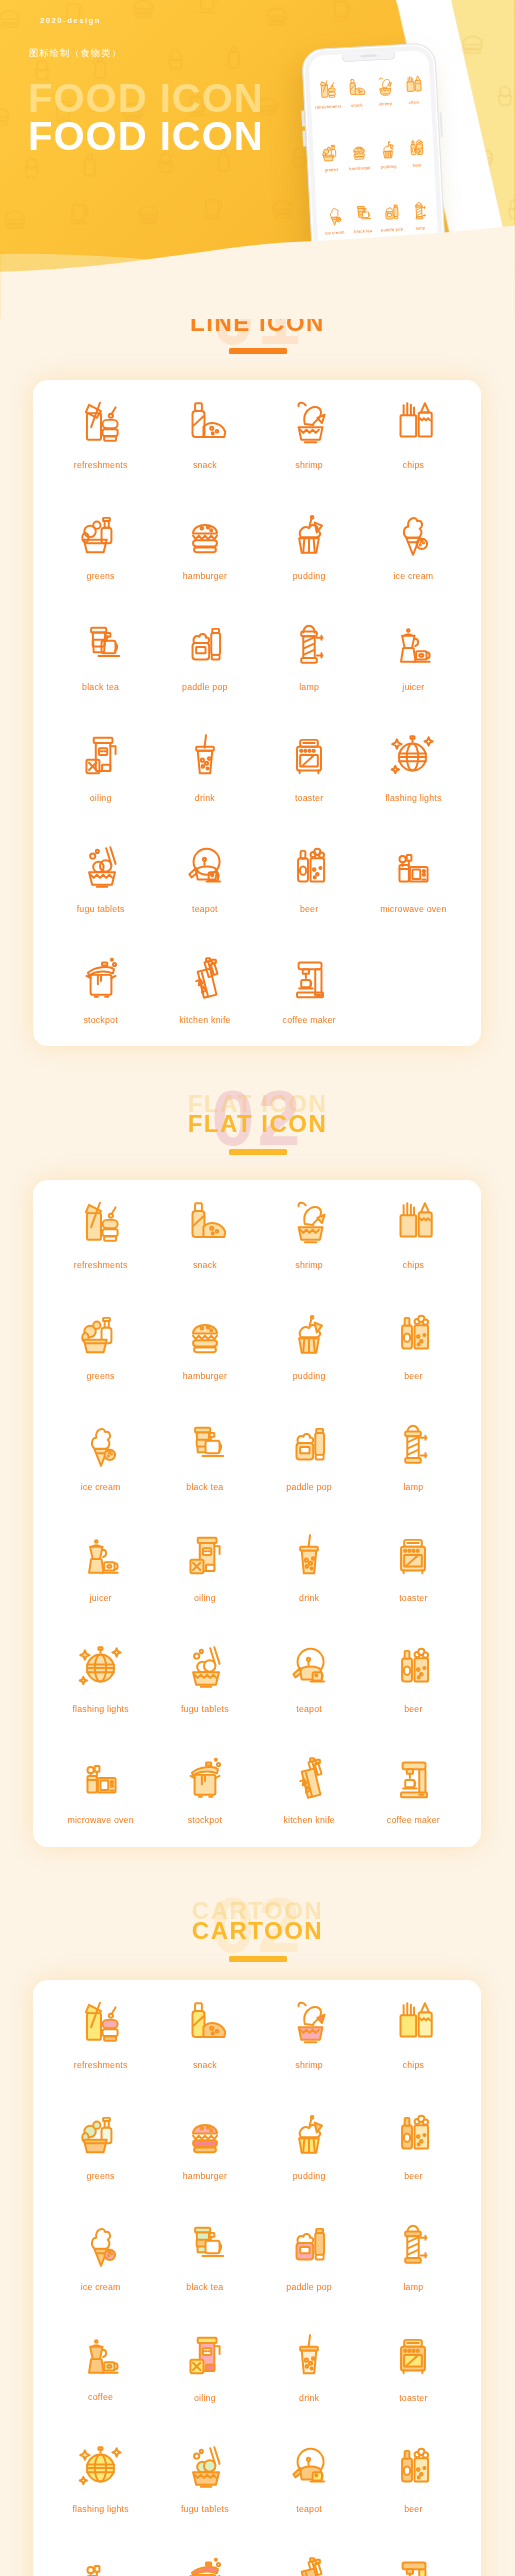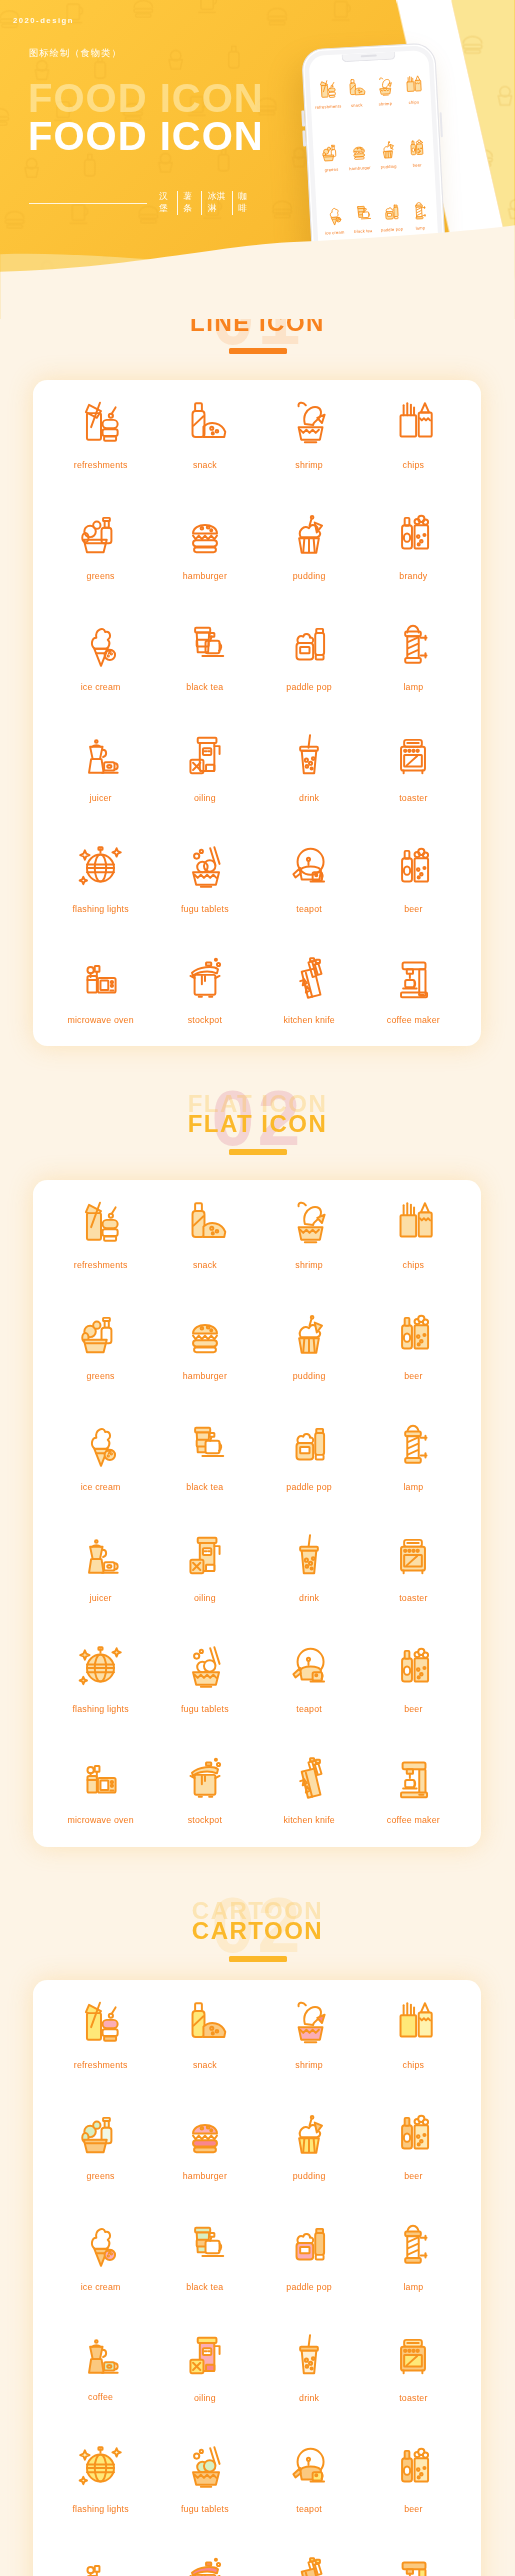--- a/index.html
+++ b/index.html
@@ -5,21 +5,21 @@
   * { margin:0; padding:0; box-sizing:border-box; }
   html,body { width:515px; }
   body {
     height:2733px; position:relative; background:#FDF4E6;
     font-family:"Liberation Sans", sans-serif; overflow:hidden;
   }
   
   .hero { position:absolute; left:0; top:0; width:515px; height:319px;
     background:linear-gradient(135deg,#FFCA40 0%,#F9B92F 70%,#F7B42C 100%); overflow:hidden; }
   .hero svg.bgdeco { position:absolute; left:0; top:0; }
-  .hero-eyebrow { position:absolute; left:13px; top:15.5px; color:#FFFFFF; opacity:.92;
+  .hero-eyebrow { position:absolute; left:40px; top:15.5px; color:#FFFFFF; opacity:.92;
     font-size:7.7px; letter-spacing:1.5px; font-weight:600; }
   .hero-subtitle { position:absolute; left:29px; top:47px; color:#FFFFFF; font-size:9.3px; letter-spacing:1px; }
   .hero-echo { position:absolute; left:28px; top:76px; font-size:40px; font-weight:700;
     letter-spacing:1px; color:#FFF2C2; opacity:.55; white-space:nowrap; }
   .hero-title { position:absolute; left:28px; top:114px; font-size:40px; font-weight:700;
     letter-spacing:1px; color:#FFFFFF; white-space:nowrap; }
   .hero-tagline { position:absolute; left:29px; top:191px; width:227px; display:flex; align-items:center; }
   .tag-rule { flex:0 0 118px; height:1px; background:rgba(255,255,255,.85); margin-right:6.2px; }
   .tag-items { display:flex; align-items:center; }
   .tag-items span { color:#FFFFFF; font-size:8.8px; padding:0 5.7px; position:relative; }
@@ -100,29 +100,20 @@
         <use href="#patg" x="900" y="260"></use>
         <use href="#patg" x="920" y="480"></use>
     </g>
     <polygon points="770,0 877,0 1018,620 911,620" fill="#FFFFFF"></polygon>
   </svg>
 
   <div class="hero-eyebrow">2020-design</div>
   <div class="hero-subtitle">图标绘制（食物类）</div>
   <div class="hero-echo">FOOD ICON</div>
   <div class="hero-title">FOOD ICON</div>
-  <div class="hero-tagline">
-    <div class="tag-rule"></div>
-    <div class="tag-items">
-        <span>汉堡</span>
-        <span>薯条</span>
-        <span>冰淇淋</span>
-        <span>咖啡</span>
-      </div>
-  </div>
 
   <div class="phone">
     <div class="phone-body"></div>
     <div class="phone-btn pb1"></div>
     <div class="phone-btn pb2"></div>
     <div class="phone-btn pb3"></div>
     <div class="phone-screen">
       <div class="phone-notch">
         <div class="phone-speaker"></div>
       </div>
@@ -440,201 +431,185 @@
           <line x1="59" y1="60" x2="61" y2="84" fill="none" stroke="#F5791D" stroke-width="3.8" stroke-linecap="round" stroke-linejoin="round"></line>
           <path d="M34,56 C28,44 40,32 50,39 C54,28 68,33 67,44 C75,47 71,56 65,56 Z" fill="none" stroke="#F5791D" stroke-width="3.8" stroke-linecap="round" stroke-linejoin="round"></path>
           <path d="M61,28 L75,34 L65,47 Z" fill="none" stroke="#F5791D" stroke-width="3.8" stroke-linecap="round" stroke-linejoin="round"></path>
           <line x1="51" y1="34" x2="55" y2="20" fill="none" stroke="#F5791D" stroke-width="3.8" stroke-linecap="round" stroke-linejoin="round"></line>
           <circle cx="56" cy="18" r="2.5" fill="none" stroke="#F5791D" stroke-width="3.8" stroke-linecap="round" stroke-linejoin="round"></circle>
         </svg>
         <div class="lbl" style="color: rgb(245, 121, 29);">pudding</div>
       </div>
       <div class="cell">
         <svg viewBox="0 0 100 100" width="52" height="52">
+          <path d="M37,57 L63,57 L50,90 Z" fill="none" stroke="#F5791D" stroke-width="3.8" stroke-linecap="round" stroke-linejoin="round"></path>
+          <line x1="41" y1="66" x2="59" y2="66" fill="none" stroke="#F5791D" stroke-width="3.8" stroke-linecap="round" stroke-linejoin="round"></line>
+          <path d="M38,57 C29,51 32,36 41,36 C38,21 55,13 58,25 C67,22 71,34 63,40 C70,46 64,57 59,57 Z" fill="none" stroke="#F5791D" stroke-width="3.8" stroke-linecap="round" stroke-linejoin="round"></path>
+          <circle cx="67" cy="69" r="10" fill="none" stroke="#F5791D" stroke-width="3.8" stroke-linecap="round" stroke-linejoin="round"></circle>
+          <path d="M61,61 L70,60 L65,66" fill="none" stroke="#F5791D" stroke-width="3.8" stroke-linecap="round" stroke-linejoin="round"></path>
+          <circle cx="64" cy="71" r="1.2" fill="none" stroke="#F5791D" stroke-width="3.8" stroke-linecap="round" stroke-linejoin="round"></circle>
+          <circle cx="70" cy="67" r="1.2" fill="none" stroke="#F5791D" stroke-width="3.8" stroke-linecap="round" stroke-linejoin="round"></circle>
+        </svg>
+        <div class="lbl" style="color: rgb(245, 121, 29);">ice cream</div>
+      </div>
+      <div class="cell">
+        <svg viewBox="0 0 100 100" width="52" height="52">
+          <rect x="31" y="17" width="29" height="9" rx="2" fill="none" stroke="#F5791D" stroke-width="3.8" stroke-linecap="round" stroke-linejoin="round"></rect>
+          <path d="M34,26 L58,26 L56,64 L36,64 Z" fill="none" stroke="#F5791D" stroke-width="3.8" stroke-linecap="round" stroke-linejoin="round"></path>
+          <rect x="34" y="40" width="23" height="13" rx="2" fill="none" stroke="#F5791D" stroke-width="3.8" stroke-linecap="round" stroke-linejoin="round"></rect>
+          <rect x="51" y="42" width="27" height="24" rx="4" fill="none" stroke="#F5791D" stroke-width="3.8" stroke-linecap="round" stroke-linejoin="round"></rect>
+          <path d="M78,47 A7,8 0 0 1 77,61" fill="none" stroke="#F5791D" stroke-width="3.8" stroke-linecap="round" stroke-linejoin="round"></path>
+          <line x1="60" y1="42" x2="63" y2="33" fill="none" stroke="#F5791D" stroke-width="3.8" stroke-linecap="round" stroke-linejoin="round"></line>
+          <rect x="59" y="27" width="9" height="7" rx="1" fill="none" stroke="#F5791D" stroke-width="3.8" stroke-linecap="round" stroke-linejoin="round"></rect>
+          <line x1="45" y1="71" x2="85" y2="71" fill="none" stroke="#F5791D" stroke-width="3.8" stroke-linecap="round" stroke-linejoin="round"></line>
+        </svg>
+        <div class="lbl" style="color: rgb(245, 121, 29);">black tea</div>
+      </div>
+      <div class="cell">
+        <svg viewBox="0 0 100 100" width="52" height="52">
+          <path d="M29,46 C25,36 33,30 39,34 C41,26 52,28 52,36 C58,34 60,42 56,46 Z" fill="none" stroke="#F5791D" stroke-width="3.8" stroke-linecap="round" stroke-linejoin="round"></path>
+          <rect x="26" y="46" width="32" height="32" rx="6" fill="none" stroke="#F5791D" stroke-width="3.8" stroke-linecap="round" stroke-linejoin="round"></rect>
+          <rect x="33" y="54" width="18" height="12" rx="1" fill="none" stroke="#F5791D" stroke-width="3.8" stroke-linecap="round" stroke-linejoin="round"></rect>
+          <rect x="62" y="27" width="17" height="42" rx="4" fill="none" stroke="#F5791D" stroke-width="3.8" stroke-linecap="round" stroke-linejoin="round"></rect>
+          <rect x="64" y="19" width="13" height="8" rx="1" fill="none" stroke="#F5791D" stroke-width="3.8" stroke-linecap="round" stroke-linejoin="round"></rect>
+          <rect x="63" y="69" width="15" height="9" rx="2" fill="none" stroke="#F5791D" stroke-width="3.8" stroke-linecap="round" stroke-linejoin="round"></rect>
+        </svg>
+        <div class="lbl" style="color: rgb(245, 121, 29);">paddle pop</div>
+      </div>
+      <div class="cell">
+        <svg viewBox="0 0 100 100" width="52" height="52">
+          <path d="M39,26 A11,13 0 0 1 61,26" fill="none" stroke="#F5791D" stroke-width="3.8" stroke-linecap="round" stroke-linejoin="round"></path>
+          <rect x="35" y="24" width="30" height="9" rx="3" fill="none" stroke="#F5791D" stroke-width="3.8" stroke-linecap="round" stroke-linejoin="round"></rect>
+          <rect x="39" y="33" width="22" height="42" rx="0" fill="none" stroke="#F5791D" stroke-width="3.8" stroke-linecap="round" stroke-linejoin="round"></rect>
+          <line x1="41" y1="44" x2="59" y2="36" fill="none" stroke="#F5791D" stroke-width="3.8" stroke-linecap="round" stroke-linejoin="round"></line>
+          <line x1="41" y1="56" x2="59" y2="48" fill="none" stroke="#F5791D" stroke-width="3.8" stroke-linecap="round" stroke-linejoin="round"></line>
+          <line x1="41" y1="68" x2="59" y2="60" fill="none" stroke="#F5791D" stroke-width="3.8" stroke-linecap="round" stroke-linejoin="round"></line>
+          <rect x="35" y="75" width="30" height="9" rx="3" fill="none" stroke="#F5791D" stroke-width="3.8" stroke-linecap="round" stroke-linejoin="round"></rect>
+          <line x1="65" y1="36" x2="76" y2="36" fill="none" stroke="#F5791D" stroke-width="3.8" stroke-linecap="round" stroke-linejoin="round"></line>
+          <line x1="74" y1="32" x2="74" y2="40" fill="none" stroke="#F5791D" stroke-width="3.8" stroke-linecap="round" stroke-linejoin="round"></line>
+          <line x1="65" y1="70" x2="76" y2="70" fill="none" stroke="#F5791D" stroke-width="3.8" stroke-linecap="round" stroke-linejoin="round"></line>
+          <line x1="74" y1="66" x2="74" y2="74" fill="none" stroke="#F5791D" stroke-width="3.8" stroke-linecap="round" stroke-linejoin="round"></line>
+        </svg>
+        <div class="lbl" style="color: rgb(245, 121, 29);">lamp</div>
+      </div>
+      <div class="cell">
+        <svg viewBox="0 0 100 100" width="52" height="52">
+          <path d="M29,32 L53,32 L48,56 L34,56 Z" fill="none" stroke="#F5791D" stroke-width="3.8" stroke-linecap="round" stroke-linejoin="round"></path>
+          <path d="M31,56 L51,56 L55,82 L27,82 Z" fill="none" stroke="#F5791D" stroke-width="3.8" stroke-linecap="round" stroke-linejoin="round"></path>
+          <path d="M33,32 A10,7 0 0 1 49,32" fill="none" stroke="#F5791D" stroke-width="3.8" stroke-linecap="round" stroke-linejoin="round"></path>
+          <circle cx="41" cy="22" r="2.5" fill="none" stroke="#F5791D" stroke-width="3.8" stroke-linecap="round" stroke-linejoin="round"></circle>
+          <path d="M53,38 C62,38 62,50 54,52" fill="none" stroke="#F5791D" stroke-width="3.8" stroke-linecap="round" stroke-linejoin="round"></path>
+          <rect x="56" y="62" width="20" height="16" rx="3" fill="none" stroke="#F5791D" stroke-width="3.8" stroke-linecap="round" stroke-linejoin="round"></rect>
+          <path d="M76,64 A6,6 0 0 1 76,76" fill="none" stroke="#F5791D" stroke-width="3.8" stroke-linecap="round" stroke-linejoin="round"></path>
+          <ellipse cx="66" cy="70" rx="4" ry="2.5" fill="none" stroke="#F5791D" stroke-width="3.8" stroke-linecap="round" stroke-linejoin="round"></ellipse>
+          <line x1="52" y1="82" x2="82" y2="82" fill="none" stroke="#F5791D" stroke-width="3.8" stroke-linecap="round" stroke-linejoin="round"></line>
+        </svg>
+        <div class="lbl" style="color: rgb(245, 121, 29);">juicer</div>
+      </div>
+      <div class="cell">
+        <svg viewBox="0 0 100 100" width="52" height="52">
+          <rect x="36" y="15" width="36" height="10" rx="2" fill="none" stroke="#F5791D" stroke-width="3.8" stroke-linecap="round" stroke-linejoin="round"></rect>
+          <rect x="40" y="25" width="28" height="54" rx="3" fill="none" stroke="#F5791D" stroke-width="3.8" stroke-linecap="round" stroke-linejoin="round"></rect>
+          <rect x="46" y="35" width="16" height="13" rx="2" fill="none" stroke="#F5791D" stroke-width="3.8" stroke-linecap="round" stroke-linejoin="round"></rect>
+          <line x1="49" y1="41" x2="53" y2="41" fill="none" stroke="#F5791D" stroke-width="3.8" stroke-linecap="round" stroke-linejoin="round"></line>
+          <line x1="56" y1="41" x2="59" y2="41" fill="none" stroke="#F5791D" stroke-width="3.8" stroke-linecap="round" stroke-linejoin="round"></line>
+          <path d="M68,31 L78,31 L78,46" fill="none" stroke="#F5791D" stroke-width="3.8" stroke-linecap="round" stroke-linejoin="round"></path>
+          <rect x="22" y="57" width="25" height="26" rx="3" fill="none" stroke="#F5791D" stroke-width="3.8" stroke-linecap="round" stroke-linejoin="round"></rect>
+          <line x1="27" y1="63" x2="41" y2="77" fill="none" stroke="#F5791D" stroke-width="3.8" stroke-linecap="round" stroke-linejoin="round"></line>
+          <line x1="41" y1="63" x2="27" y2="77" fill="none" stroke="#F5791D" stroke-width="3.8" stroke-linecap="round" stroke-linejoin="round"></line>
+          <rect x="52" y="67" width="16" height="12" rx="1" fill="none" stroke="#F5791D" stroke-width="3.8" stroke-linecap="round" stroke-linejoin="round"></rect>
+        </svg>
+        <div class="lbl" style="color: rgb(245, 121, 29);">oiling</div>
+      </div>
+      <div class="cell">
+        <svg viewBox="0 0 100 100" width="52" height="52">
+          <line x1="52" y1="10" x2="49" y2="34" fill="none" stroke="#F5791D" stroke-width="3.8" stroke-linecap="round" stroke-linejoin="round"></line>
+          <rect x="33" y="32" width="34" height="8" rx="2" fill="none" stroke="#F5791D" stroke-width="3.8" stroke-linecap="round" stroke-linejoin="round"></rect>
+          <path d="M36,40 L64,40 L60,83 L40,83 Z" fill="none" stroke="#F5791D" stroke-width="3.8" stroke-linecap="round" stroke-linejoin="round"></path>
+          <circle cx="45" cy="58" r="3" fill="none" stroke="#F5791D" stroke-width="3.8" stroke-linecap="round" stroke-linejoin="round"></circle>
+          <circle cx="53" cy="64" r="3" fill="none" stroke="#F5791D" stroke-width="3.8" stroke-linecap="round" stroke-linejoin="round"></circle>
+          <circle cx="58" cy="55" r="2.5" fill="none" stroke="#F5791D" stroke-width="3.8" stroke-linecap="round" stroke-linejoin="round"></circle>
+          <circle cx="46" cy="70" r="2.5" fill="none" stroke="#F5791D" stroke-width="3.8" stroke-linecap="round" stroke-linejoin="round"></circle>
+          <circle cx="55" cy="74" r="2" fill="none" stroke="#F5791D" stroke-width="3.8" stroke-linecap="round" stroke-linejoin="round"></circle>
+        </svg>
+        <div class="lbl" style="color: rgb(245, 121, 29);">drink</div>
+      </div>
+      <div class="cell">
+        <svg viewBox="0 0 100 100" width="52" height="52">
+          <rect x="33" y="19" width="34" height="13" rx="4" fill="none" stroke="#F5791D" stroke-width="3.8" stroke-linecap="round" stroke-linejoin="round"></rect>
+          <line x1="39" y1="25" x2="61" y2="25" fill="none" stroke="#F5791D" stroke-width="3.8" stroke-linecap="round" stroke-linejoin="round"></line>
+          <rect x="27" y="32" width="46" height="46" rx="4" fill="none" stroke="#F5791D" stroke-width="3.8" stroke-linecap="round" stroke-linejoin="round"></rect>
+          <circle cx="35" cy="40" r="2.2" fill="none" stroke="#F5791D" stroke-width="3.8" stroke-linecap="round" stroke-linejoin="round"></circle>
+          <circle cx="43" cy="40" r="2.2" fill="none" stroke="#F5791D" stroke-width="3.8" stroke-linecap="round" stroke-linejoin="round"></circle>
+          <circle cx="51" cy="40" r="2.2" fill="none" stroke="#F5791D" stroke-width="3.8" stroke-linecap="round" stroke-linejoin="round"></circle>
+          <circle cx="59" cy="40" r="2.2" fill="none" stroke="#F5791D" stroke-width="3.8" stroke-linecap="round" stroke-linejoin="round"></circle>
+          <rect x="33" y="48" width="34" height="22" rx="1" fill="none" stroke="#F5791D" stroke-width="3.8" stroke-linecap="round" stroke-linejoin="round"></rect>
+          <line x1="58" y1="50" x2="38" y2="68" fill="none" stroke="#F5791D" stroke-width="3.8" stroke-linecap="round" stroke-linejoin="round"></line>
+          <line x1="32" y1="78" x2="32" y2="83" fill="none" stroke="#F5791D" stroke-width="3.8" stroke-linecap="round" stroke-linejoin="round"></line>
+          <line x1="68" y1="78" x2="68" y2="83" fill="none" stroke="#F5791D" stroke-width="3.8" stroke-linecap="round" stroke-linejoin="round"></line>
+        </svg>
+        <div class="lbl" style="color: rgb(245, 121, 29);">toaster</div>
+      </div>
+      <div class="cell">
+        <svg viewBox="0 0 100 100" width="52" height="52">
+          <path d="M19,18 L21.7,24.3 L28,27 L21.7,29.7 L19,36 L16.3,29.7 L10,27 L16.3,24.3 Z" fill="none" stroke="#F5791D" stroke-width="3.8" stroke-linecap="round" stroke-linejoin="round"></path>
+          <path d="M80,14 L82.4,19.6 L88,22 L82.4,24.4 L80,30 L77.6,24.4 L72,22 L77.6,19.6 Z" fill="none" stroke="#F5791D" stroke-width="3.8" stroke-linecap="round" stroke-linejoin="round"></path>
+          <path d="M16,69 L18.1,73.9 L23,76 L18.1,78.1 L16,83 L13.9,78.1 L9,76 L13.9,73.9 Z" fill="none" stroke="#F5791D" stroke-width="3.8" stroke-linecap="round" stroke-linejoin="round"></path>
+          <line x1="49" y1="22" x2="49" y2="16" fill="none" stroke="#F5791D" stroke-width="3.8" stroke-linecap="round" stroke-linejoin="round"></line>
+          <rect x="45" y="12" width="8" height="5" rx="1" fill="none" stroke="#F5791D" stroke-width="3.8" stroke-linecap="round" stroke-linejoin="round"></rect>
+          <circle cx="49" cy="52" r="26" fill="none" stroke="#F5791D" stroke-width="3.8" stroke-linecap="round" stroke-linejoin="round"></circle>
+          <ellipse cx="49" cy="52" rx="11" ry="26" fill="none" stroke="#F5791D" stroke-width="3.8" stroke-linecap="round" stroke-linejoin="round"></ellipse>
+          <line x1="23" y1="45" x2="75" y2="45" fill="none" stroke="#F5791D" stroke-width="3.8" stroke-linecap="round" stroke-linejoin="round"></line>
+          <line x1="23" y1="52" x2="75" y2="52" fill="none" stroke="#F5791D" stroke-width="3.8" stroke-linecap="round" stroke-linejoin="round"></line>
+          <line x1="23" y1="60" x2="75" y2="60" fill="none" stroke="#F5791D" stroke-width="3.8" stroke-linecap="round" stroke-linejoin="round"></line>
+        </svg>
+        <div class="lbl" style="color: rgb(245, 121, 29);">flashing lights</div>
+      </div>
+      <div class="cell">
+        <svg viewBox="0 0 100 100" width="52" height="52">
+          <circle cx="34" cy="29" r="5" fill="none" stroke="#F5791D" stroke-width="3.8" stroke-linecap="round" stroke-linejoin="round"></circle>
+          <circle cx="43" cy="20" r="3" fill="none" stroke="#F5791D" stroke-width="3.8" stroke-linecap="round" stroke-linejoin="round"></circle>
+          <line x1="60" y1="14" x2="70" y2="46" fill="none" stroke="#F5791D" stroke-width="3.8" stroke-linecap="round" stroke-linejoin="round"></line>
+          <line x1="68" y1="12" x2="78" y2="44" fill="none" stroke="#F5791D" stroke-width="3.8" stroke-linecap="round" stroke-linejoin="round"></line>
+          <circle cx="45" cy="50" r="10" fill="none" stroke="#F5791D" stroke-width="3.8" stroke-linecap="round" stroke-linejoin="round"></circle>
+          <circle cx="59" cy="48" r="11" fill="none" stroke="#F5791D" stroke-width="3.8" stroke-linecap="round" stroke-linejoin="round"></circle>
+          <path d="M27,60 L77,60 L71,84 L33,84 Z" fill="none" stroke="#F5791D" stroke-width="3.8" stroke-linecap="round" stroke-linejoin="round"></path>
+          <polyline points="30,65 36,71 42,65 48,71 54,65 60,71 66,65 72,71" fill="none" stroke="#F5791D" stroke-width="3.8" stroke-linecap="round" stroke-linejoin="round"></polyline>
+          <line x1="42" y1="88" x2="62" y2="88" fill="none" stroke="#F5791D" stroke-width="3.8" stroke-linecap="round" stroke-linejoin="round"></line>
+        </svg>
+        <div class="lbl" style="color: rgb(245, 121, 29);">fugu tablets</div>
+      </div>
+      <div class="cell">
+        <svg viewBox="0 0 100 100" width="52" height="52">
+          <circle cx="53" cy="40" r="25" fill="none" stroke="#F5791D" stroke-width="3.8" stroke-linecap="round" stroke-linejoin="round"></circle>
+          <path d="M36,74 L33,58 C33,46 73,46 73,58 L70,74 Z" fill="none" stroke="#F5791D" stroke-width="3.8" stroke-linecap="round" stroke-linejoin="round"></path>
+          <path d="M33,52 L20,64 L24,70 L34,62 Z" fill="none" stroke="#F5791D" stroke-width="3.8" stroke-linecap="round" stroke-linejoin="round"></path>
+          <line x1="49" y1="46" x2="49" y2="38" fill="none" stroke="#F5791D" stroke-width="3.8" stroke-linecap="round" stroke-linejoin="round"></line>
+          <circle cx="49" cy="35" r="3" fill="none" stroke="#F5791D" stroke-width="3.8" stroke-linecap="round" stroke-linejoin="round"></circle>
+          <rect x="57" y="60" width="18" height="16" rx="3" fill="none" stroke="#F5791D" stroke-width="3.8" stroke-linecap="round" stroke-linejoin="round"></rect>
+          <path d="M75,63 A5,6 0 0 1 74,72" fill="none" stroke="#F5791D" stroke-width="3.8" stroke-linecap="round" stroke-linejoin="round"></path>
+          <circle cx="64" cy="66" r="2" fill="none" stroke="#F5791D" stroke-width="3.8" stroke-linecap="round" stroke-linejoin="round"></circle>
+          <line x1="53" y1="78" x2="79" y2="78" fill="none" stroke="#F5791D" stroke-width="3.8" stroke-linecap="round" stroke-linejoin="round"></line>
+        </svg>
+        <div class="lbl" style="color: rgb(245, 121, 29);">teapot</div>
+      </div>
+      <div class="cell">
+        <svg viewBox="0 0 100 100" width="52" height="52">
           <rect x="29" y="33" width="19" height="45" rx="5" fill="none" stroke="#F5791D" stroke-width="3.8" stroke-linecap="round" stroke-linejoin="round"></rect>
           <rect x="34" y="19" width="9" height="15" rx="2" fill="none" stroke="#F5791D" stroke-width="3.8" stroke-linecap="round" stroke-linejoin="round"></rect>
           <ellipse cx="38.5" cy="57" rx="6" ry="8" fill="none" stroke="#F5791D" stroke-width="3.8" stroke-linecap="round" stroke-linejoin="round"></ellipse>
           <rect x="53" y="33" width="26" height="45" rx="3" fill="none" stroke="#F5791D" stroke-width="3.8" stroke-linecap="round" stroke-linejoin="round"></rect>
           <circle cx="58" cy="26" r="5" fill="none" stroke="#F5791D" stroke-width="3.8" stroke-linecap="round" stroke-linejoin="round"></circle>
           <circle cx="66" cy="21" r="6" fill="none" stroke="#F5791D" stroke-width="3.8" stroke-linecap="round" stroke-linejoin="round"></circle>
           <circle cx="74" cy="27" r="5" fill="none" stroke="#F5791D" stroke-width="3.8" stroke-linecap="round" stroke-linejoin="round"></circle>
           <circle cx="60" cy="55" r="2.5" fill="none" stroke="#F5791D" stroke-width="3.8" stroke-linecap="round" stroke-linejoin="round"></circle>
           <circle cx="66" cy="64" r="2.5" fill="none" stroke="#F5791D" stroke-width="3.8" stroke-linecap="round" stroke-linejoin="round"></circle>
           <circle cx="72" cy="52" r="2" fill="none" stroke="#F5791D" stroke-width="3.8" stroke-linecap="round" stroke-linejoin="round"></circle>
           <circle cx="61" cy="70" r="2" fill="none" stroke="#F5791D" stroke-width="3.8" stroke-linecap="round" stroke-linejoin="round"></circle>
         </svg>
-        <div class="lbl" style="color: rgb(245, 121, 29);">brandy</div>
-      </div>
-      <div class="cell">
-        <svg viewBox="0 0 100 100" width="52" height="52">
-          <path d="M37,57 L63,57 L50,90 Z" fill="none" stroke="#F5791D" stroke-width="3.8" stroke-linecap="round" stroke-linejoin="round"></path>
-          <line x1="41" y1="66" x2="59" y2="66" fill="none" stroke="#F5791D" stroke-width="3.8" stroke-linecap="round" stroke-linejoin="round"></line>
-          <path d="M38,57 C29,51 32,36 41,36 C38,21 55,13 58,25 C67,22 71,34 63,40 C70,46 64,57 59,57 Z" fill="none" stroke="#F5791D" stroke-width="3.8" stroke-linecap="round" stroke-linejoin="round"></path>
-          <circle cx="67" cy="69" r="10" fill="none" stroke="#F5791D" stroke-width="3.8" stroke-linecap="round" stroke-linejoin="round"></circle>
-          <path d="M61,61 L70,60 L65,66" fill="none" stroke="#F5791D" stroke-width="3.8" stroke-linecap="round" stroke-linejoin="round"></path>
-          <circle cx="64" cy="71" r="1.2" fill="none" stroke="#F5791D" stroke-width="3.8" stroke-linecap="round" stroke-linejoin="round"></circle>
-          <circle cx="70" cy="67" r="1.2" fill="none" stroke="#F5791D" stroke-width="3.8" stroke-linecap="round" stroke-linejoin="round"></circle>
-        </svg>
-        <div class="lbl" style="color: rgb(245, 121, 29);">ice cream</div>
-      </div>
-      <div class="cell">
-        <svg viewBox="0 0 100 100" width="52" height="52">
-          <rect x="31" y="17" width="29" height="9" rx="2" fill="none" stroke="#F5791D" stroke-width="3.8" stroke-linecap="round" stroke-linejoin="round"></rect>
-          <path d="M34,26 L58,26 L56,64 L36,64 Z" fill="none" stroke="#F5791D" stroke-width="3.8" stroke-linecap="round" stroke-linejoin="round"></path>
-          <rect x="34" y="40" width="23" height="13" rx="2" fill="none" stroke="#F5791D" stroke-width="3.8" stroke-linecap="round" stroke-linejoin="round"></rect>
-          <rect x="51" y="42" width="27" height="24" rx="4" fill="none" stroke="#F5791D" stroke-width="3.8" stroke-linecap="round" stroke-linejoin="round"></rect>
-          <path d="M78,47 A7,8 0 0 1 77,61" fill="none" stroke="#F5791D" stroke-width="3.8" stroke-linecap="round" stroke-linejoin="round"></path>
-          <line x1="60" y1="42" x2="63" y2="33" fill="none" stroke="#F5791D" stroke-width="3.8" stroke-linecap="round" stroke-linejoin="round"></line>
-          <rect x="59" y="27" width="9" height="7" rx="1" fill="none" stroke="#F5791D" stroke-width="3.8" stroke-linecap="round" stroke-linejoin="round"></rect>
-          <line x1="45" y1="71" x2="85" y2="71" fill="none" stroke="#F5791D" stroke-width="3.8" stroke-linecap="round" stroke-linejoin="round"></line>
-        </svg>
-        <div class="lbl" style="color: rgb(245, 121, 29);">black tea</div>
-      </div>
-      <div class="cell">
-        <svg viewBox="0 0 100 100" width="52" height="52">
-          <path d="M29,46 C25,36 33,30 39,34 C41,26 52,28 52,36 C58,34 60,42 56,46 Z" fill="none" stroke="#F5791D" stroke-width="3.8" stroke-linecap="round" stroke-linejoin="round"></path>
-          <rect x="26" y="46" width="32" height="32" rx="6" fill="none" stroke="#F5791D" stroke-width="3.8" stroke-linecap="round" stroke-linejoin="round"></rect>
-          <rect x="33" y="54" width="18" height="12" rx="1" fill="none" stroke="#F5791D" stroke-width="3.8" stroke-linecap="round" stroke-linejoin="round"></rect>
-          <rect x="62" y="27" width="17" height="42" rx="4" fill="none" stroke="#F5791D" stroke-width="3.8" stroke-linecap="round" stroke-linejoin="round"></rect>
-          <rect x="64" y="19" width="13" height="8" rx="1" fill="none" stroke="#F5791D" stroke-width="3.8" stroke-linecap="round" stroke-linejoin="round"></rect>
-          <rect x="63" y="69" width="15" height="9" rx="2" fill="none" stroke="#F5791D" stroke-width="3.8" stroke-linecap="round" stroke-linejoin="round"></rect>
-        </svg>
-        <div class="lbl" style="color: rgb(245, 121, 29);">paddle pop</div>
-      </div>
-      <div class="cell">
-        <svg viewBox="0 0 100 100" width="52" height="52">
-          <path d="M39,26 A11,13 0 0 1 61,26" fill="none" stroke="#F5791D" stroke-width="3.8" stroke-linecap="round" stroke-linejoin="round"></path>
-          <rect x="35" y="24" width="30" height="9" rx="3" fill="none" stroke="#F5791D" stroke-width="3.8" stroke-linecap="round" stroke-linejoin="round"></rect>
-          <rect x="39" y="33" width="22" height="42" rx="0" fill="none" stroke="#F5791D" stroke-width="3.8" stroke-linecap="round" stroke-linejoin="round"></rect>
-          <line x1="41" y1="44" x2="59" y2="36" fill="none" stroke="#F5791D" stroke-width="3.8" stroke-linecap="round" stroke-linejoin="round"></line>
-          <line x1="41" y1="56" x2="59" y2="48" fill="none" stroke="#F5791D" stroke-width="3.8" stroke-linecap="round" stroke-linejoin="round"></line>
-          <line x1="41" y1="68" x2="59" y2="60" fill="none" stroke="#F5791D" stroke-width="3.8" stroke-linecap="round" stroke-linejoin="round"></line>
-          <rect x="35" y="75" width="30" height="9" rx="3" fill="none" stroke="#F5791D" stroke-width="3.8" stroke-linecap="round" stroke-linejoin="round"></rect>
-          <line x1="65" y1="36" x2="76" y2="36" fill="none" stroke="#F5791D" stroke-width="3.8" stroke-linecap="round" stroke-linejoin="round"></line>
-          <line x1="74" y1="32" x2="74" y2="40" fill="none" stroke="#F5791D" stroke-width="3.8" stroke-linecap="round" stroke-linejoin="round"></line>
-          <line x1="65" y1="70" x2="76" y2="70" fill="none" stroke="#F5791D" stroke-width="3.8" stroke-linecap="round" stroke-linejoin="round"></line>
-          <line x1="74" y1="66" x2="74" y2="74" fill="none" stroke="#F5791D" stroke-width="3.8" stroke-linecap="round" stroke-linejoin="round"></line>
-        </svg>
-        <div class="lbl" style="color: rgb(245, 121, 29);">lamp</div>
-      </div>
-      <div class="cell">
-        <svg viewBox="0 0 100 100" width="52" height="52">
-          <path d="M29,32 L53,32 L48,56 L34,56 Z" fill="none" stroke="#F5791D" stroke-width="3.8" stroke-linecap="round" stroke-linejoin="round"></path>
-          <path d="M31,56 L51,56 L55,82 L27,82 Z" fill="none" stroke="#F5791D" stroke-width="3.8" stroke-linecap="round" stroke-linejoin="round"></path>
-          <path d="M33,32 A10,7 0 0 1 49,32" fill="none" stroke="#F5791D" stroke-width="3.8" stroke-linecap="round" stroke-linejoin="round"></path>
-          <circle cx="41" cy="22" r="2.5" fill="none" stroke="#F5791D" stroke-width="3.8" stroke-linecap="round" stroke-linejoin="round"></circle>
-          <path d="M53,38 C62,38 62,50 54,52" fill="none" stroke="#F5791D" stroke-width="3.8" stroke-linecap="round" stroke-linejoin="round"></path>
-          <rect x="56" y="62" width="20" height="16" rx="3" fill="none" stroke="#F5791D" stroke-width="3.8" stroke-linecap="round" stroke-linejoin="round"></rect>
-          <path d="M76,64 A6,6 0 0 1 76,76" fill="none" stroke="#F5791D" stroke-width="3.8" stroke-linecap="round" stroke-linejoin="round"></path>
-          <ellipse cx="66" cy="70" rx="4" ry="2.5" fill="none" stroke="#F5791D" stroke-width="3.8" stroke-linecap="round" stroke-linejoin="round"></ellipse>
-          <line x1="52" y1="82" x2="82" y2="82" fill="none" stroke="#F5791D" stroke-width="3.8" stroke-linecap="round" stroke-linejoin="round"></line>
-        </svg>
-        <div class="lbl" style="color: rgb(245, 121, 29);">juicer</div>
-      </div>
-      <div class="cell">
-        <svg viewBox="0 0 100 100" width="52" height="52">
-          <rect x="36" y="15" width="36" height="10" rx="2" fill="none" stroke="#F5791D" stroke-width="3.8" stroke-linecap="round" stroke-linejoin="round"></rect>
-          <rect x="40" y="25" width="28" height="54" rx="3" fill="none" stroke="#F5791D" stroke-width="3.8" stroke-linecap="round" stroke-linejoin="round"></rect>
-          <rect x="46" y="35" width="16" height="13" rx="2" fill="none" stroke="#F5791D" stroke-width="3.8" stroke-linecap="round" stroke-linejoin="round"></rect>
-          <line x1="49" y1="41" x2="53" y2="41" fill="none" stroke="#F5791D" stroke-width="3.8" stroke-linecap="round" stroke-linejoin="round"></line>
-          <line x1="56" y1="41" x2="59" y2="41" fill="none" stroke="#F5791D" stroke-width="3.8" stroke-linecap="round" stroke-linejoin="round"></line>
-          <path d="M68,31 L78,31 L78,46" fill="none" stroke="#F5791D" stroke-width="3.8" stroke-linecap="round" stroke-linejoin="round"></path>
-          <rect x="22" y="57" width="25" height="26" rx="3" fill="none" stroke="#F5791D" stroke-width="3.8" stroke-linecap="round" stroke-linejoin="round"></rect>
-          <line x1="27" y1="63" x2="41" y2="77" fill="none" stroke="#F5791D" stroke-width="3.8" stroke-linecap="round" stroke-linejoin="round"></line>
-          <line x1="41" y1="63" x2="27" y2="77" fill="none" stroke="#F5791D" stroke-width="3.8" stroke-linecap="round" stroke-linejoin="round"></line>
-          <rect x="52" y="67" width="16" height="12" rx="1" fill="none" stroke="#F5791D" stroke-width="3.8" stroke-linecap="round" stroke-linejoin="round"></rect>
-        </svg>
-        <div class="lbl" style="color: rgb(245, 121, 29);">oiling</div>
-      </div>
-      <div class="cell">
-        <svg viewBox="0 0 100 100" width="52" height="52">
-          <line x1="52" y1="10" x2="49" y2="34" fill="none" stroke="#F5791D" stroke-width="3.8" stroke-linecap="round" stroke-linejoin="round"></line>
-          <rect x="33" y="32" width="34" height="8" rx="2" fill="none" stroke="#F5791D" stroke-width="3.8" stroke-linecap="round" stroke-linejoin="round"></rect>
-          <path d="M36,40 L64,40 L60,83 L40,83 Z" fill="none" stroke="#F5791D" stroke-width="3.8" stroke-linecap="round" stroke-linejoin="round"></path>
-          <circle cx="45" cy="58" r="3" fill="none" stroke="#F5791D" stroke-width="3.8" stroke-linecap="round" stroke-linejoin="round"></circle>
-          <circle cx="53" cy="64" r="3" fill="none" stroke="#F5791D" stroke-width="3.8" stroke-linecap="round" stroke-linejoin="round"></circle>
-          <circle cx="58" cy="55" r="2.5" fill="none" stroke="#F5791D" stroke-width="3.8" stroke-linecap="round" stroke-linejoin="round"></circle>
-          <circle cx="46" cy="70" r="2.5" fill="none" stroke="#F5791D" stroke-width="3.8" stroke-linecap="round" stroke-linejoin="round"></circle>
-          <circle cx="55" cy="74" r="2" fill="none" stroke="#F5791D" stroke-width="3.8" stroke-linecap="round" stroke-linejoin="round"></circle>
-        </svg>
-        <div class="lbl" style="color: rgb(245, 121, 29);">drink</div>
-      </div>
-      <div class="cell">
-        <svg viewBox="0 0 100 100" width="52" height="52">
-          <rect x="33" y="19" width="34" height="13" rx="4" fill="none" stroke="#F5791D" stroke-width="3.8" stroke-linecap="round" stroke-linejoin="round"></rect>
-          <line x1="39" y1="25" x2="61" y2="25" fill="none" stroke="#F5791D" stroke-width="3.8" stroke-linecap="round" stroke-linejoin="round"></line>
-          <rect x="27" y="32" width="46" height="46" rx="4" fill="none" stroke="#F5791D" stroke-width="3.8" stroke-linecap="round" stroke-linejoin="round"></rect>
-          <circle cx="35" cy="40" r="2.2" fill="none" stroke="#F5791D" stroke-width="3.8" stroke-linecap="round" stroke-linejoin="round"></circle>
-          <circle cx="43" cy="40" r="2.2" fill="none" stroke="#F5791D" stroke-width="3.8" stroke-linecap="round" stroke-linejoin="round"></circle>
-          <circle cx="51" cy="40" r="2.2" fill="none" stroke="#F5791D" stroke-width="3.8" stroke-linecap="round" stroke-linejoin="round"></circle>
-          <circle cx="59" cy="40" r="2.2" fill="none" stroke="#F5791D" stroke-width="3.8" stroke-linecap="round" stroke-linejoin="round"></circle>
-          <rect x="33" y="48" width="34" height="22" rx="1" fill="none" stroke="#F5791D" stroke-width="3.8" stroke-linecap="round" stroke-linejoin="round"></rect>
-          <line x1="58" y1="50" x2="38" y2="68" fill="none" stroke="#F5791D" stroke-width="3.8" stroke-linecap="round" stroke-linejoin="round"></line>
-          <line x1="32" y1="78" x2="32" y2="83" fill="none" stroke="#F5791D" stroke-width="3.8" stroke-linecap="round" stroke-linejoin="round"></line>
-          <line x1="68" y1="78" x2="68" y2="83" fill="none" stroke="#F5791D" stroke-width="3.8" stroke-linecap="round" stroke-linejoin="round"></line>
-        </svg>
-        <div class="lbl" style="color: rgb(245, 121, 29);">toaster</div>
-      </div>
-      <div class="cell">
-        <svg viewBox="0 0 100 100" width="52" height="52">
-          <path d="M19,18 L21.7,24.3 L28,27 L21.7,29.7 L19,36 L16.3,29.7 L10,27 L16.3,24.3 Z" fill="none" stroke="#F5791D" stroke-width="3.8" stroke-linecap="round" stroke-linejoin="round"></path>
-          <path d="M80,14 L82.4,19.6 L88,22 L82.4,24.4 L80,30 L77.6,24.4 L72,22 L77.6,19.6 Z" fill="none" stroke="#F5791D" stroke-width="3.8" stroke-linecap="round" stroke-linejoin="round"></path>
-          <path d="M16,69 L18.1,73.9 L23,76 L18.1,78.1 L16,83 L13.9,78.1 L9,76 L13.9,73.9 Z" fill="none" stroke="#F5791D" stroke-width="3.8" stroke-linecap="round" stroke-linejoin="round"></path>
-          <line x1="49" y1="22" x2="49" y2="16" fill="none" stroke="#F5791D" stroke-width="3.8" stroke-linecap="round" stroke-linejoin="round"></line>
-          <rect x="45" y="12" width="8" height="5" rx="1" fill="none" stroke="#F5791D" stroke-width="3.8" stroke-linecap="round" stroke-linejoin="round"></rect>
-          <circle cx="49" cy="52" r="26" fill="none" stroke="#F5791D" stroke-width="3.8" stroke-linecap="round" stroke-linejoin="round"></circle>
-          <ellipse cx="49" cy="52" rx="11" ry="26" fill="none" stroke="#F5791D" stroke-width="3.8" stroke-linecap="round" stroke-linejoin="round"></ellipse>
-          <line x1="23" y1="45" x2="75" y2="45" fill="none" stroke="#F5791D" stroke-width="3.8" stroke-linecap="round" stroke-linejoin="round"></line>
-          <line x1="23" y1="52" x2="75" y2="52" fill="none" stroke="#F5791D" stroke-width="3.8" stroke-linecap="round" stroke-linejoin="round"></line>
-          <line x1="23" y1="60" x2="75" y2="60" fill="none" stroke="#F5791D" stroke-width="3.8" stroke-linecap="round" stroke-linejoin="round"></line>
-        </svg>
-        <div class="lbl" style="color: rgb(245, 121, 29);">flashing lights</div>
-      </div>
-      <div class="cell">
-        <svg viewBox="0 0 100 100" width="52" height="52">
-          <circle cx="34" cy="29" r="5" fill="none" stroke="#F5791D" stroke-width="3.8" stroke-linecap="round" stroke-linejoin="round"></circle>
-          <circle cx="43" cy="20" r="3" fill="none" stroke="#F5791D" stroke-width="3.8" stroke-linecap="round" stroke-linejoin="round"></circle>
-          <line x1="60" y1="14" x2="70" y2="46" fill="none" stroke="#F5791D" stroke-width="3.8" stroke-linecap="round" stroke-linejoin="round"></line>
-          <line x1="68" y1="12" x2="78" y2="44" fill="none" stroke="#F5791D" stroke-width="3.8" stroke-linecap="round" stroke-linejoin="round"></line>
-          <circle cx="45" cy="50" r="10" fill="none" stroke="#F5791D" stroke-width="3.8" stroke-linecap="round" stroke-linejoin="round"></circle>
-          <circle cx="59" cy="48" r="11" fill="none" stroke="#F5791D" stroke-width="3.8" stroke-linecap="round" stroke-linejoin="round"></circle>
-          <path d="M27,60 L77,60 L71,84 L33,84 Z" fill="none" stroke="#F5791D" stroke-width="3.8" stroke-linecap="round" stroke-linejoin="round"></path>
-          <polyline points="30,65 36,71 42,65 48,71 54,65 60,71 66,65 72,71" fill="none" stroke="#F5791D" stroke-width="3.8" stroke-linecap="round" stroke-linejoin="round"></polyline>
-          <line x1="42" y1="88" x2="62" y2="88" fill="none" stroke="#F5791D" stroke-width="3.8" stroke-linecap="round" stroke-linejoin="round"></line>
-        </svg>
-        <div class="lbl" style="color: rgb(245, 121, 29);">fugu tablets</div>
-      </div>
-      <div class="cell">
-        <svg viewBox="0 0 100 100" width="52" height="52">
-          <circle cx="53" cy="40" r="25" fill="none" stroke="#F5791D" stroke-width="3.8" stroke-linecap="round" stroke-linejoin="round"></circle>
-          <path d="M36,74 L33,58 C33,46 73,46 73,58 L70,74 Z" fill="none" stroke="#F5791D" stroke-width="3.8" stroke-linecap="round" stroke-linejoin="round"></path>
-          <path d="M33,52 L20,64 L24,70 L34,62 Z" fill="none" stroke="#F5791D" stroke-width="3.8" stroke-linecap="round" stroke-linejoin="round"></path>
-          <line x1="49" y1="46" x2="49" y2="38" fill="none" stroke="#F5791D" stroke-width="3.8" stroke-linecap="round" stroke-linejoin="round"></line>
-          <circle cx="49" cy="35" r="3" fill="none" stroke="#F5791D" stroke-width="3.8" stroke-linecap="round" stroke-linejoin="round"></circle>
-          <rect x="57" y="60" width="18" height="16" rx="3" fill="none" stroke="#F5791D" stroke-width="3.8" stroke-linecap="round" stroke-linejoin="round"></rect>
-          <path d="M75,63 A5,6 0 0 1 74,72" fill="none" stroke="#F5791D" stroke-width="3.8" stroke-linecap="round" stroke-linejoin="round"></path>
-          <circle cx="64" cy="66" r="2" fill="none" stroke="#F5791D" stroke-width="3.8" stroke-linecap="round" stroke-linejoin="round"></circle>
-          <line x1="53" y1="78" x2="79" y2="78" fill="none" stroke="#F5791D" stroke-width="3.8" stroke-linecap="round" stroke-linejoin="round"></line>
-        </svg>
-        <div class="lbl" style="color: rgb(245, 121, 29);">teapot</div>
-      </div>
-      <div class="cell">
-        <svg viewBox="0 0 100 100" width="52" height="52">
-          <rect x="29" y="33" width="19" height="45" rx="5" fill="none" stroke="#F5791D" stroke-width="3.8" stroke-linecap="round" stroke-linejoin="round"></rect>
-          <rect x="34" y="19" width="9" height="15" rx="2" fill="none" stroke="#F5791D" stroke-width="3.8" stroke-linecap="round" stroke-linejoin="round"></rect>
-          <ellipse cx="38.5" cy="57" rx="6" ry="8" fill="none" stroke="#F5791D" stroke-width="3.8" stroke-linecap="round" stroke-linejoin="round"></ellipse>
-          <rect x="53" y="33" width="26" height="45" rx="3" fill="none" stroke="#F5791D" stroke-width="3.8" stroke-linecap="round" stroke-linejoin="round"></rect>
-          <circle cx="58" cy="26" r="5" fill="none" stroke="#F5791D" stroke-width="3.8" stroke-linecap="round" stroke-linejoin="round"></circle>
-          <circle cx="66" cy="21" r="6" fill="none" stroke="#F5791D" stroke-width="3.8" stroke-linecap="round" stroke-linejoin="round"></circle>
-          <circle cx="74" cy="27" r="5" fill="none" stroke="#F5791D" stroke-width="3.8" stroke-linecap="round" stroke-linejoin="round"></circle>
-          <circle cx="60" cy="55" r="2.5" fill="none" stroke="#F5791D" stroke-width="3.8" stroke-linecap="round" stroke-linejoin="round"></circle>
-          <circle cx="66" cy="64" r="2.5" fill="none" stroke="#F5791D" stroke-width="3.8" stroke-linecap="round" stroke-linejoin="round"></circle>
-          <circle cx="72" cy="52" r="2" fill="none" stroke="#F5791D" stroke-width="3.8" stroke-linecap="round" stroke-linejoin="round"></circle>
-          <circle cx="61" cy="70" r="2" fill="none" stroke="#F5791D" stroke-width="3.8" stroke-linecap="round" stroke-linejoin="round"></circle>
-        </svg>
         <div class="lbl" style="color: rgb(245, 121, 29);">beer</div>
       </div>
       <div class="cell">
         <svg viewBox="0 0 100 100" width="52" height="52">
           <circle cx="30" cy="35" r="6" fill="none" stroke="#F5791D" stroke-width="3.8" stroke-linecap="round" stroke-linejoin="round"></circle>
           <line x1="30" y1="41" x2="30" y2="48" fill="none" stroke="#F5791D" stroke-width="3.8" stroke-linecap="round" stroke-linejoin="round"></line>
           <rect x="38" y="27" width="9" height="11" rx="1" fill="none" stroke="#F5791D" stroke-width="3.8" stroke-linecap="round" stroke-linejoin="round"></rect>
           <line x1="42" y1="38" x2="42" y2="48" fill="none" stroke="#F5791D" stroke-width="3.8" stroke-linecap="round" stroke-linejoin="round"></line>
           <rect x="24" y="46" width="18" height="32" rx="3" fill="none" stroke="#F5791D" stroke-width="3.8" stroke-linecap="round" stroke-linejoin="round"></rect>
           <line x1="24" y1="54" x2="42" y2="54" fill="none" stroke="#F5791D" stroke-width="3.8" stroke-linecap="round" stroke-linejoin="round"></line>

